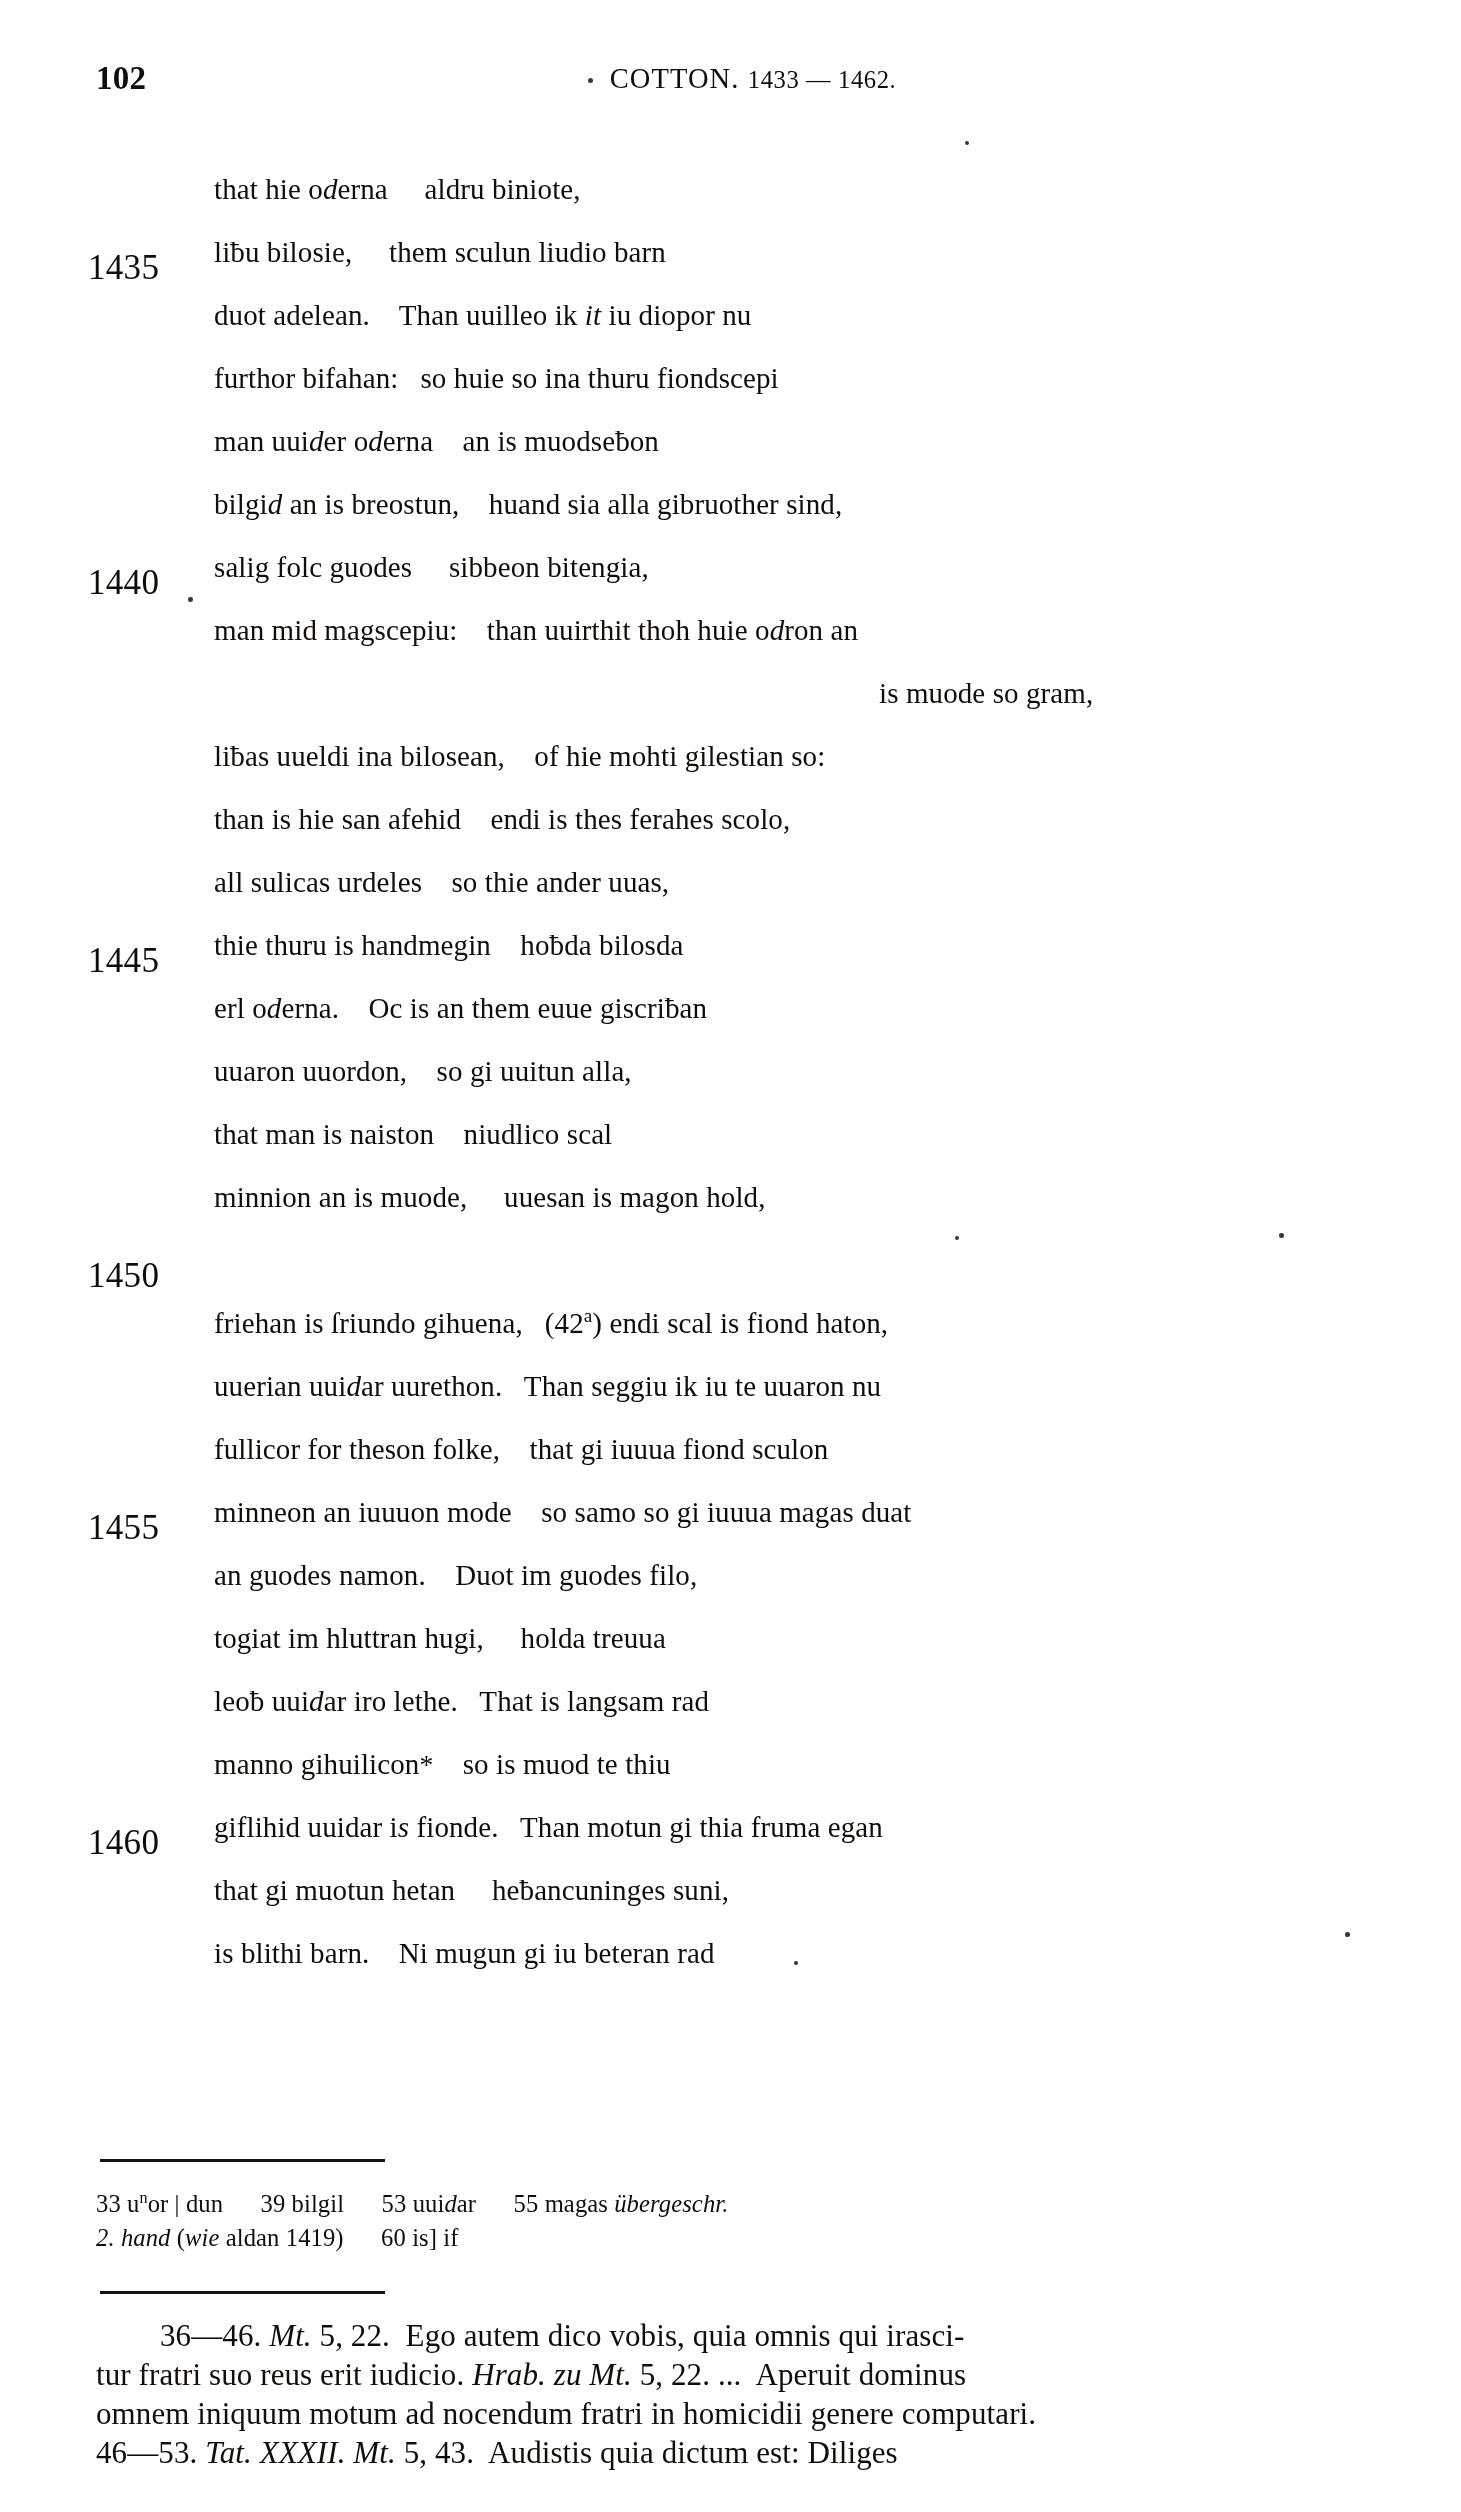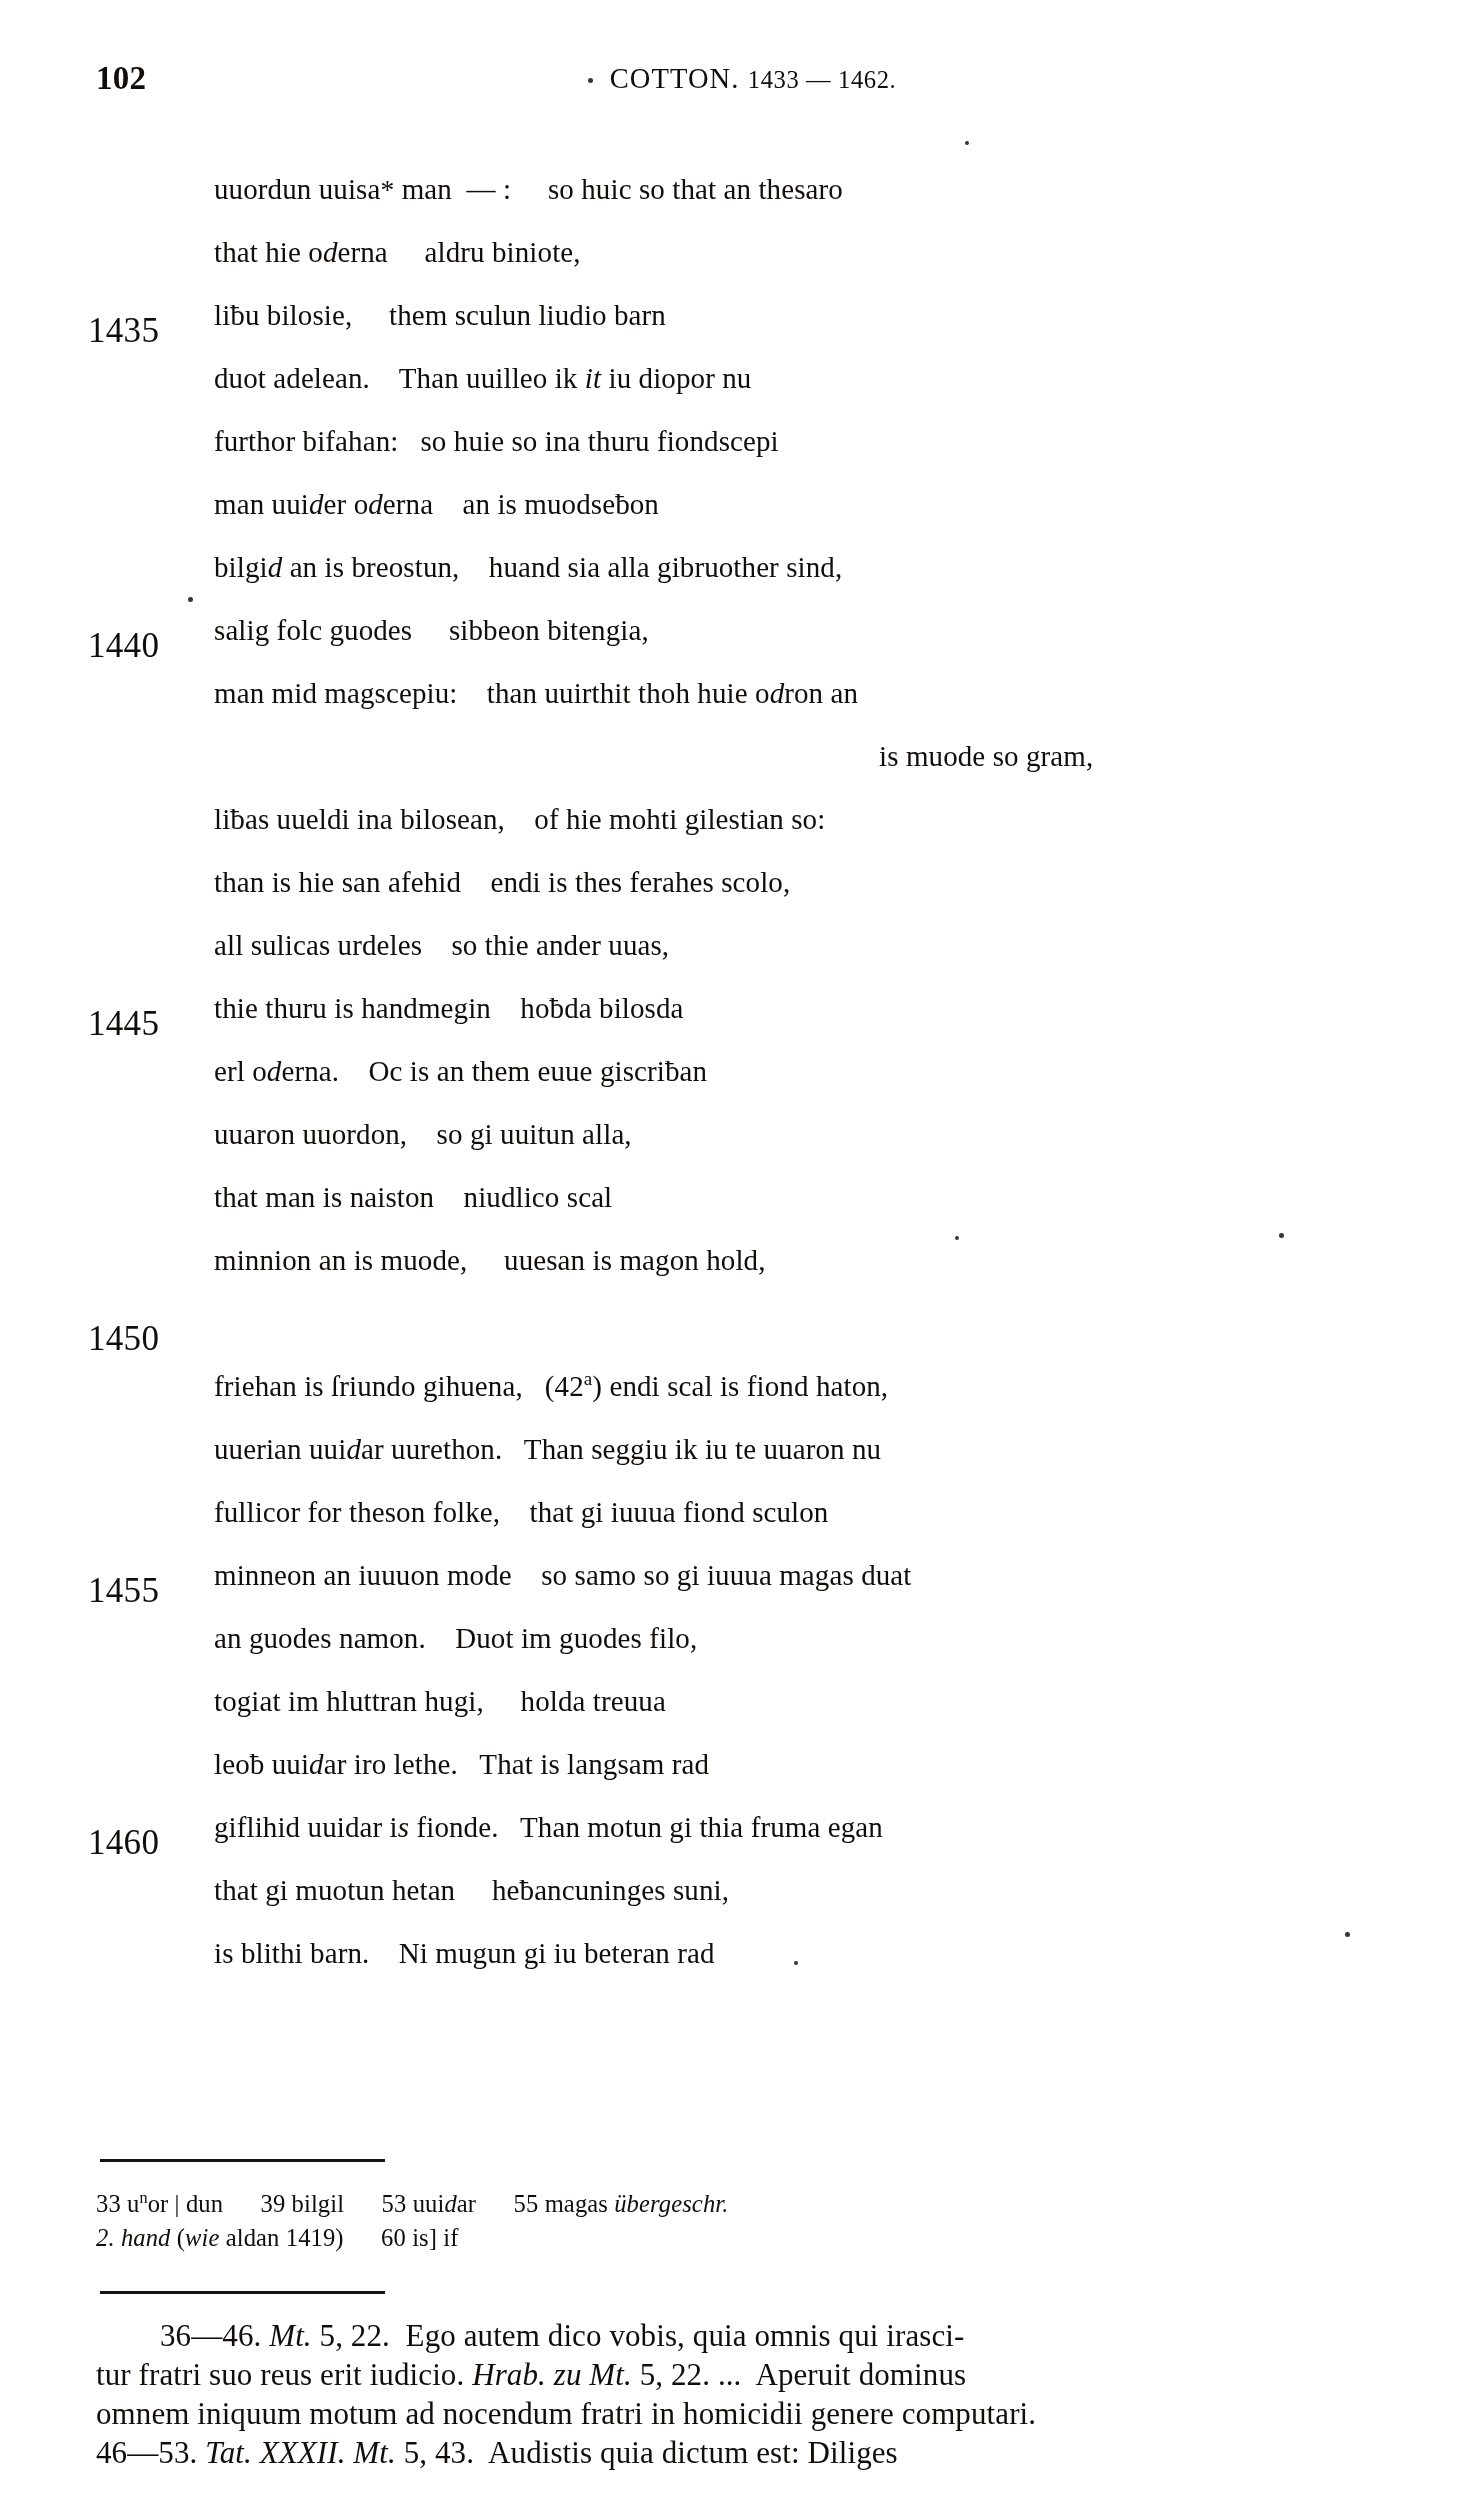--- a/index.html
+++ b/index.html
@@ -143,21 +143,20 @@
 
   <div class="runhead">
     <div class="folio-number">102</div>
     <div class="runhead-title">
       <span>COTTON.</span>
       <span class="yrs">1433 — 1462.</span>
     </div>
   </div>
 
   <div class="verse" id="verse-body">
-      <div class="vline"><span class="vtext ind1"><span>uuordun uuisa</span><span class="ast">*</span><span> man  — :     so huic so that an thesaro</span></span></div>
       <div class="vline"><span class="vtext ind1"><span>that hie o</span><i>d</i><span>erna     aldru biniote,</span></span></div>
       <div class="vline"><span class="vnum">1435</span><span class="vtext ind1"><span>liƀu bilosie,     them sculun liudio barn</span></span></div>
       <div class="vline"><span class="vtext ind1"><span>duot adelean.    Than uuilleo ik </span><i>it</i><span> iu diopor nu</span></span></div>
       <div class="vline"><span class="vtext ind1"><span>furthor bifahan:   so huie so ina thuru fiondscepi</span></span></div>
       <div class="vline"><span class="vtext ind1"><span>man uui</span><i>d</i><span>er o</span><i>d</i><span>erna    an is muodseƀon</span></span></div>
       <div class="vline"><span class="vtext ind1"><span>bilgi</span><i>d</i><span> an is breostun,    huand sia alla gibruother sind,</span></span></div>
       <div class="vline"><span class="vnum">1440</span><span class="vtext ind1"><span>salig folc guodes     sibbeon bitengia,</span></span></div>
       <div class="vline"><span class="vtext ind1"><span>man mid magscepiu:    than uuirthit thoh huie o</span><i>d</i><span>ron an</span></span></div>
       <div class="vline"><span class="vtext ind3"><span>is muode so gram,</span></span></div>
       <div class="vline"><span class="vtext ind1"><span>liƀas uueldi ina bilosean,    of hie mohti gilestian so:</span></span></div>
@@ -169,20 +168,21 @@
       <div class="vline"><span class="vtext ind1"><span>that man is naiston    niudlico scal</span></span></div>
       <div class="vline"><span class="vtext ind1"><span>minnion an is muode,     uuesan is magon hold,</span></span></div>
       <div class="vline"><span class="vnum">1450</span></div>
       <div class="vline"><span class="vtext ind1"><span>friehan is ſriundo gihuena,   (42</span><span class="sup">a</span><span>) endi scal is fiond haton,</span></span></div>
       <div class="vline"><span class="vtext ind1"><span>uuerian uui</span><i>d</i><span>ar uurethon.   Than seggiu ik iu te uuaron nu</span></span></div>
       <div class="vline"><span class="vtext ind1"><span>fullicor for theson folke,    that gi iuuua fiond sculon</span></span></div>
       <div class="vline"><span class="vnum">1455</span><span class="vtext ind1"><span>minneon an iuuuon mode    so samo so gi iuuua magas duat</span></span></div>
       <div class="vline"><span class="vtext ind1"><span>an guodes namon.    Duot im guodes filo,</span></span></div>
       <div class="vline"><span class="vtext ind1"><span>togiat im hluttran hugi,     holda treuua</span></span></div>
       <div class="vline"><span class="vtext ind1"><span>leoƀ uui</span><i>d</i><span>ar iro lethe.   That is langsam rad</span></span></div>
+      <div class="vline"><span class="vtext ind1"><span>manno gihuilicon</span><span class="ast">*</span><span>    so is muod te thiu</span></span></div>
       <div class="vline"><span class="vnum">1460</span><span class="vtext ind1"><span>giflihid uuidar i</span><i>s</i><span> fionde.   Than motun gi thia fruma egan</span></span></div>
       <div class="vline"><span class="vtext ind1"><span>that gi muotun hetan     heƀancuninges suni,</span></span></div>
       <div class="vline"><span class="vtext ind1"><span>is blithi barn.    Ni mugun gi iu beteran rad</span></span></div>
     </div>
 
   <div class="fn-rule"></div>
   <div class="variants" id="variants-block">
       <div class="ln"><span>33 u</span><span class="sup">n</span><span>or | dun      39 bilgil      53 uui</span><i>d</i><span>ar      55 magas </span><i>übergeschr.</i></div>
       <div class="ln"><i>2. hand</i><span> (</span><i>wie</i><span> aldan 1419)      60 is] if</span></div>
     </div>

